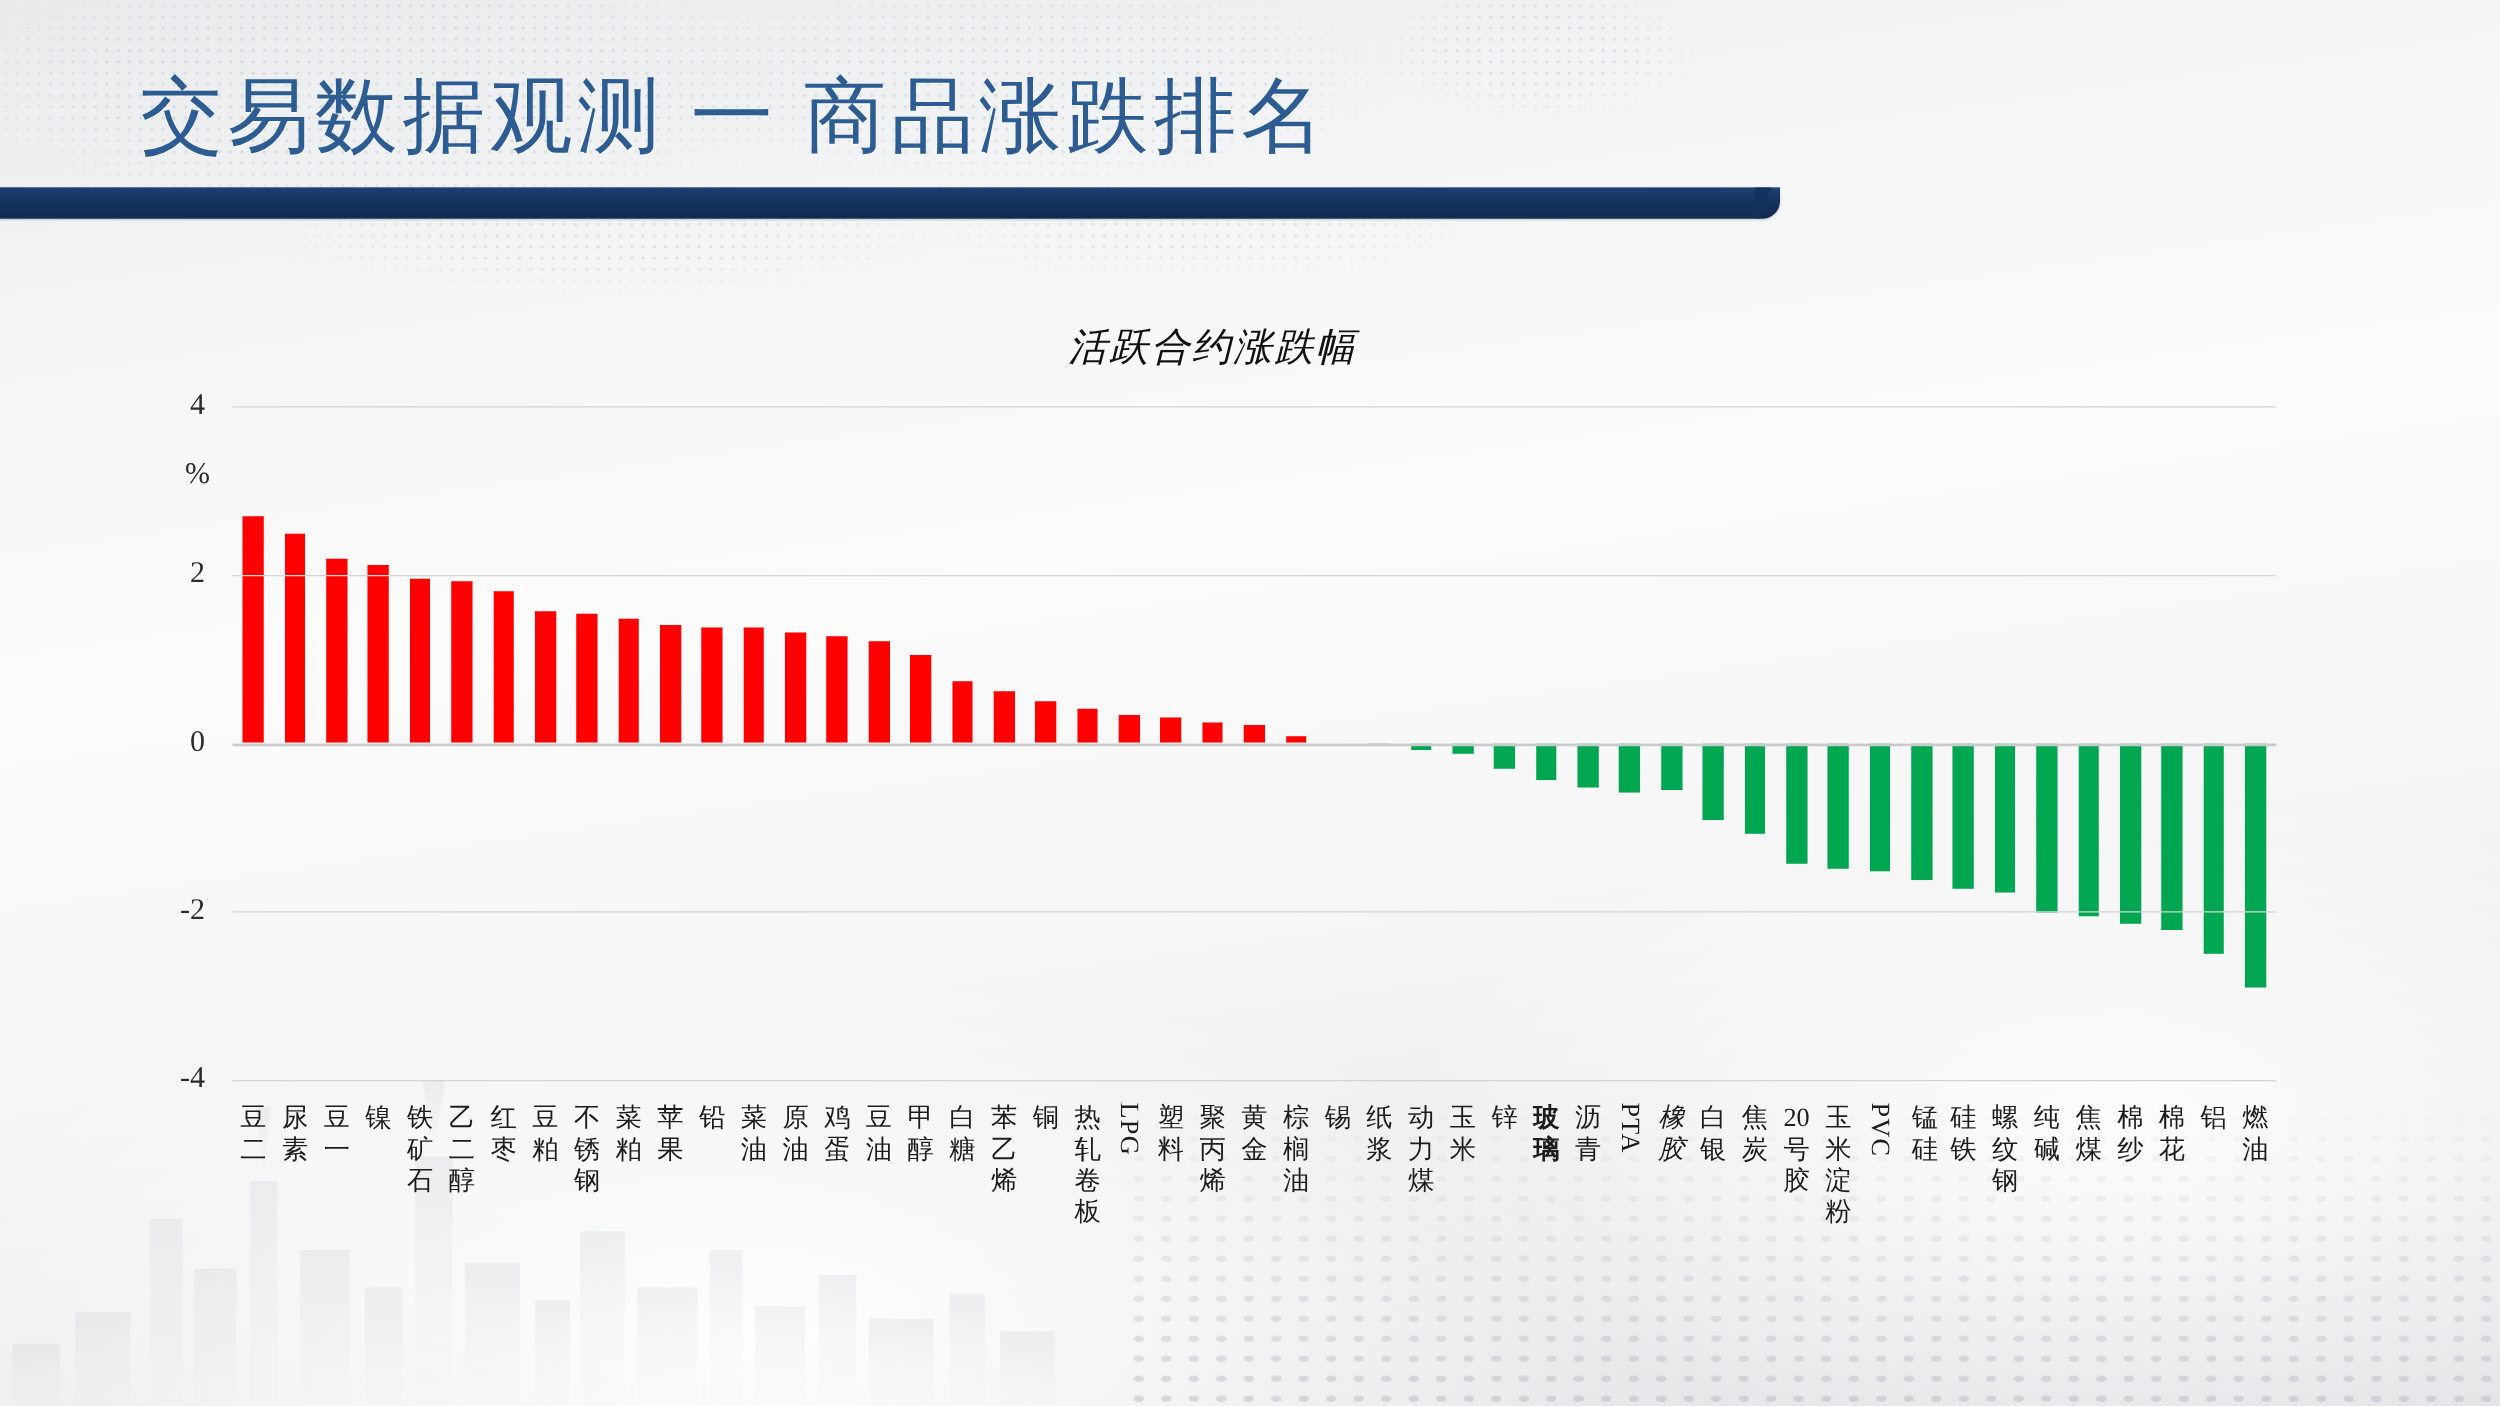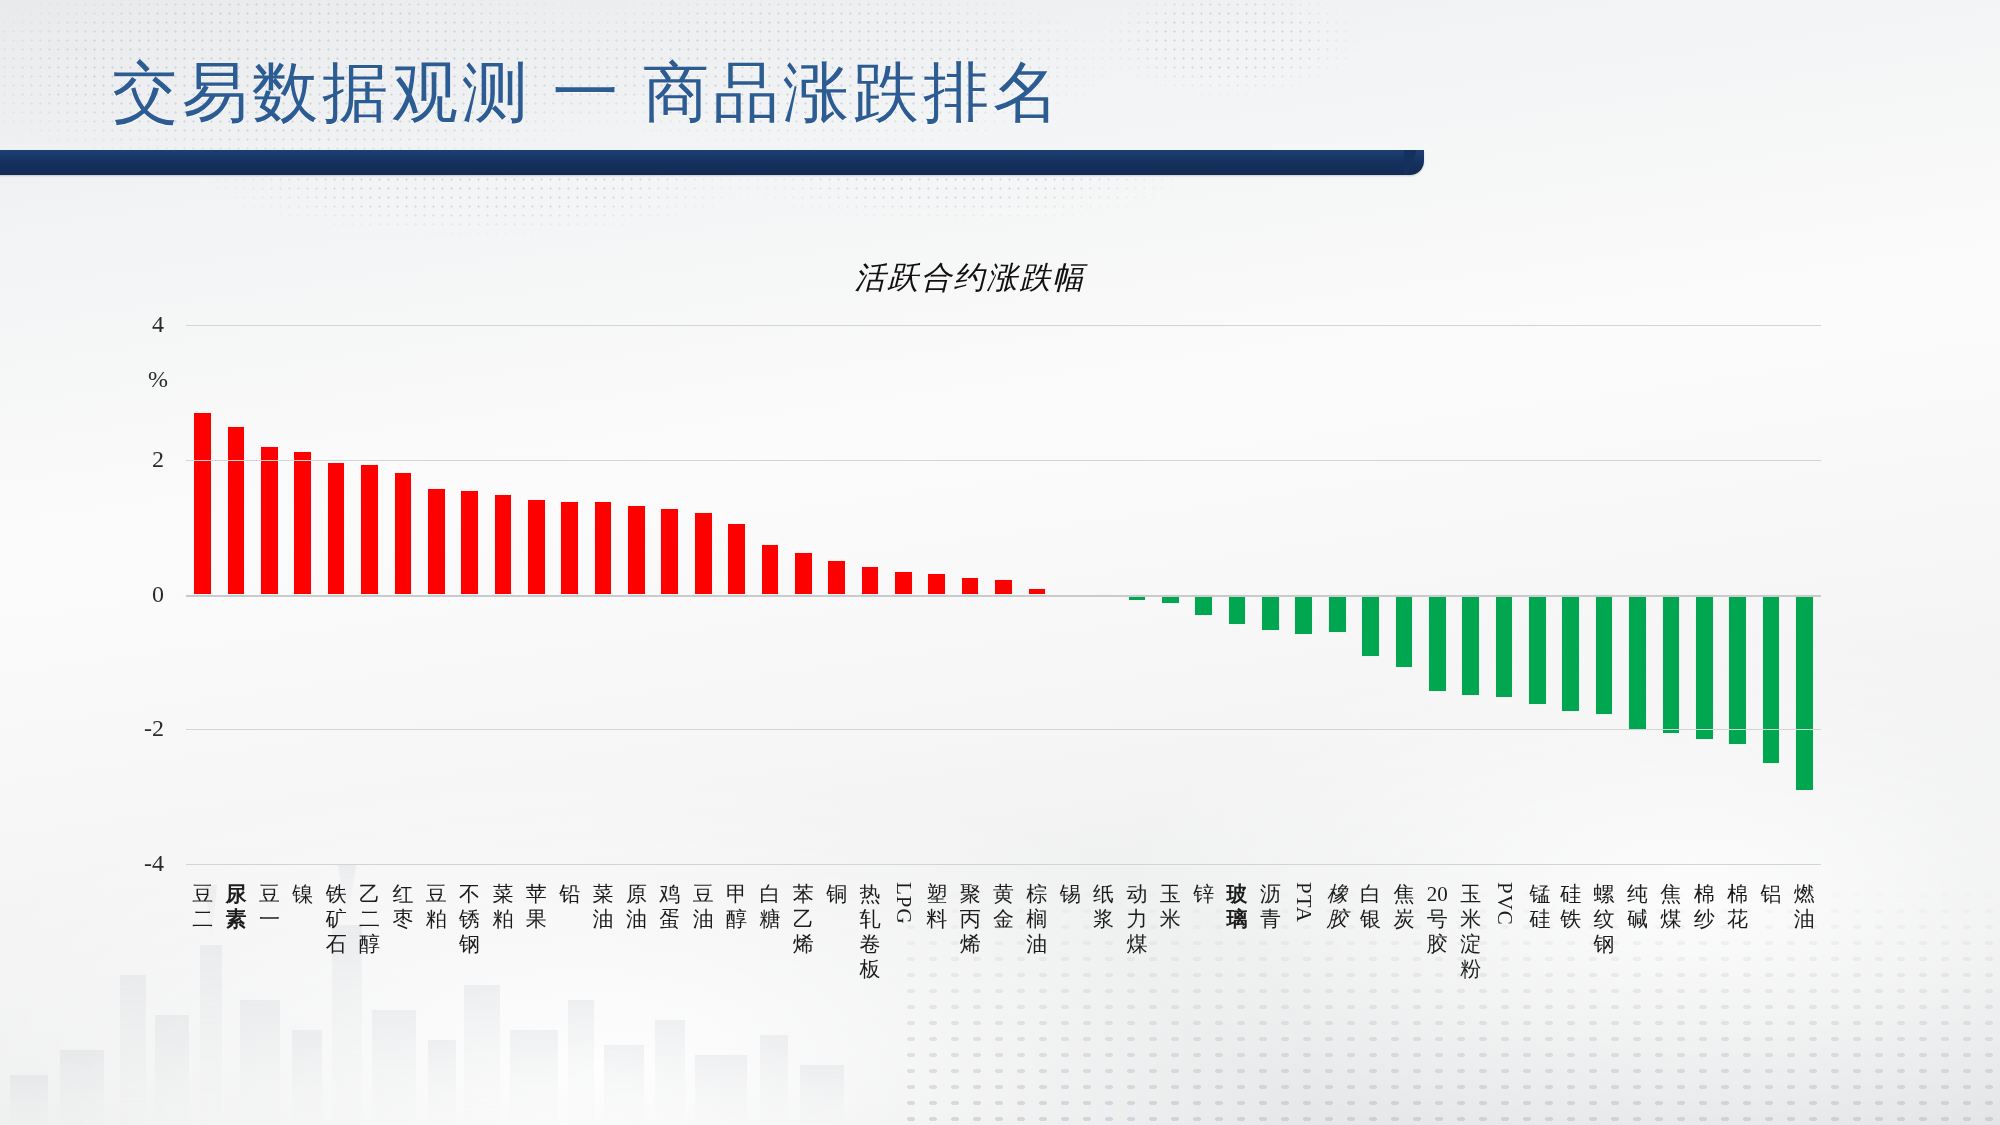--- a/index.html
+++ b/index.html
@@ -248,21 +248,21 @@
         <div class="ytick" style="top: 269.5px;">0</div>
         <div class="gridline" style="top: 404.25px;"></div>
         <div class="ytick" style="top: 404.25px;">-2</div>
         <div class="gridline" style="top: 539px;"></div>
         <div class="ytick" style="top: 539px;">-4</div>
         <div id="zero-axis" style="top: 269.5px;"></div>
       </div>
 
     <div id="xlabels">
         <div class="xlabel" style="left: 16.6837px;">豆二</div>
-        <div class="xlabel" style="left: 50.051px; font-weight: bold;">尿素</div>
+        <div class="xlabel" style="left: 50.051px;">尿素</div>
         <div class="xlabel" style="left: 83.4184px;">豆一</div>
         <div class="xlabel" style="left: 116.786px;">镍</div>
         <div class="xlabel" style="left: 150.153px;">铁矿石</div>
         <div class="xlabel" style="left: 183.52px;">乙二醇</div>
         <div class="xlabel" style="left: 216.888px;">红枣</div>
         <div class="xlabel" style="left: 250.255px;">豆粕</div>
         <div class="xlabel" style="left: 283.622px;">不锈钢</div>
         <div class="xlabel" style="left: 316.99px;">菜粕</div>
         <div class="xlabel" style="left: 350.357px;">苹果</div>
         <div class="xlabel" style="left: 383.724px;">铅</div>

